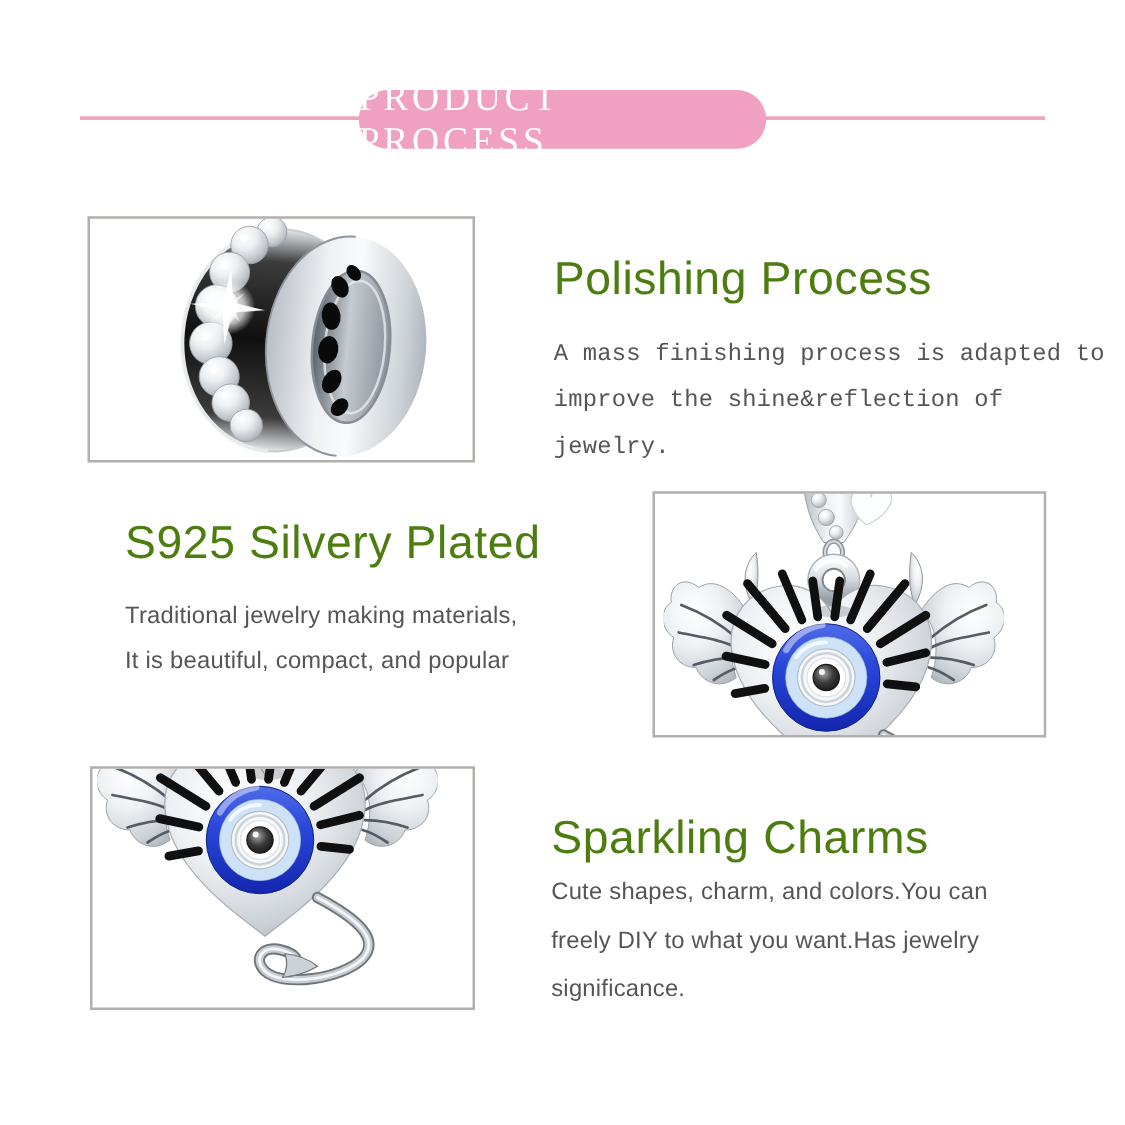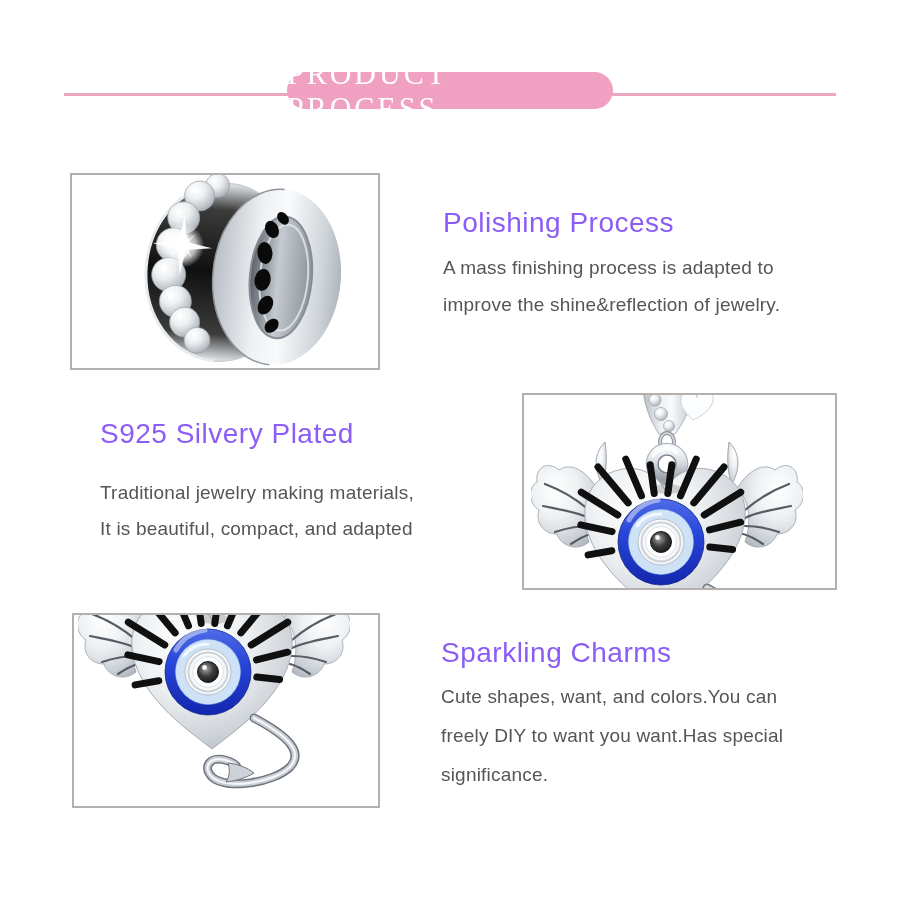--- a/index.html
+++ b/index.html
@@ -3,47 +3,47 @@
 <meta charset="utf-8">
 <style>
   html,body{margin:0;padding:0;background:#ffffff;}
   #canvas{
     position:relative;width:900px;height:900px;background:#fff;overflow:hidden;
     font-family:"Liberation Sans",sans-serif;
   }
   
   .banner-line{position:absolute;left:64px;top:93px;width:772px;height:3px;background:#eba7c1;}
   .banner-pill{
-    position:absolute;left:287px;top:72px;width:326px;height:37px;border-radius:24px;
+    position:absolute;left:287px;top:72px;width:326px;height:47px;border-radius:24px;
     background:#f0a0c1;display:flex;align-items:center;justify-content:center;
   }
   .banner-pill span{
     font-family:"Liberation Serif",serif;font-size:30px;color:#ffffff;
     letter-spacing:3px;word-spacing:16px;transform:scaleY(1.05);
   }
   
   .frame{position:absolute;background:#fff;border:2px solid #b2afac;overflow:hidden;}
   #frame-spacer{left:70px;top:173px;width:306px;height:193px;}
   #frame-charm-top{left:522px;top:393px;width:311px;height:193px;}
   #frame-charm-bottom{left:72px;top:613px;width:304px;height:191px;}
   #frame-charm-top svg{position:absolute;left:7px;top:0;}
   #frame-charm-bottom svg{position:absolute;left:4px;top:0;}
   
   .tblock{position:absolute;color:#555;}
   .tblock h2{
-    margin:0;font-size:28px;font-weight:400;color:#8b5cf6;letter-spacing:0.5px;line-height:34px;
+    margin:0;font-size:37px;font-weight:400;color:#4d7c0f;letter-spacing:0.5px;line-height:34px;
   }
   .tblock .bodyline{font-size:19px;color:#555555;letter-spacing:0.2px;}
   #tb-polishing{left:443px;top:206px;}
-  #tb-polishing .bodylines{margin-top:9px;}
+  #tb-polishing .bodylines{margin-top:25px;font-family:Liberation Mono, monospace;}
   #tb-polishing .bodyline{line-height:37px;}
   #tb-s925{left:100px;top:417px;}
   #tb-s925 .bodylines{margin-top:24px;}
   #tb-s925 .bodyline{line-height:36px;}
-  #tb-sparkling{left:441px;top:636px;}
+  #tb-sparkling{left:441px;top:653px;}
   #tb-sparkling .bodylines{margin-top:7px;}
   #tb-sparkling .bodyline{line-height:39px;}
 </style>
 </head>
 <body>
 
 <svg width="0" height="0" style="position:absolute" aria-hidden="true">
   <defs>
     <linearGradient id="g-silver-v" x1="0" y1="0" x2="0" y2="1">
       <stop offset="0" stop-color="#f7f9fa"></stop>
@@ -220,38 +220,38 @@
     <div class="bodylines">
       <div class="bodyline">A mass finishing process is adapted to</div>
       <div class="bodyline">improve the shine&amp;reflection of jewelry.</div>
     </div>
   </div>
 
   <div class="tblock" id="tb-s925">
     <h2>S925 Silvery Plated</h2>
     <div class="bodylines">
       <div class="bodyline">Traditional jewelry making materials,</div>
-      <div class="bodyline">It is beautiful, compact, and adapted</div>
+      <div class="bodyline">It is beautiful, compact, and popular</div>
     </div>
   </div>
 
   <div class="frame" id="frame-charm-top">
     <svg width="272" height="193" viewBox="0 5 272 193" role="img" aria-label="Evil eye winged heart dangle charm with hanger bail, upper view">
       <use href="#charm-heart"></use>
     </svg>
   </div>
 
   <div class="frame" id="frame-charm-bottom">
     <svg width="272" height="191" viewBox="0 95 272 191" role="img" aria-label="Evil eye winged heart charm with devil tail, lower view">
       <use href="#charm-heart"></use>
     </svg>
   </div>
 
   <div class="tblock" id="tb-sparkling">
     <h2>Sparkling Charms</h2>
     <div class="bodylines">
-      <div class="bodyline">Cute shapes, want, and colors.You can</div>
-      <div class="bodyline">freely DIY to want you want.Has special</div>
+      <div class="bodyline">Cute shapes, charm, and colors.You can</div>
+      <div class="bodyline">freely DIY to what you want.Has jewelry</div>
       <div class="bodyline">significance.</div>
     </div>
   </div>
 
 </div>
 
 </body></html>

